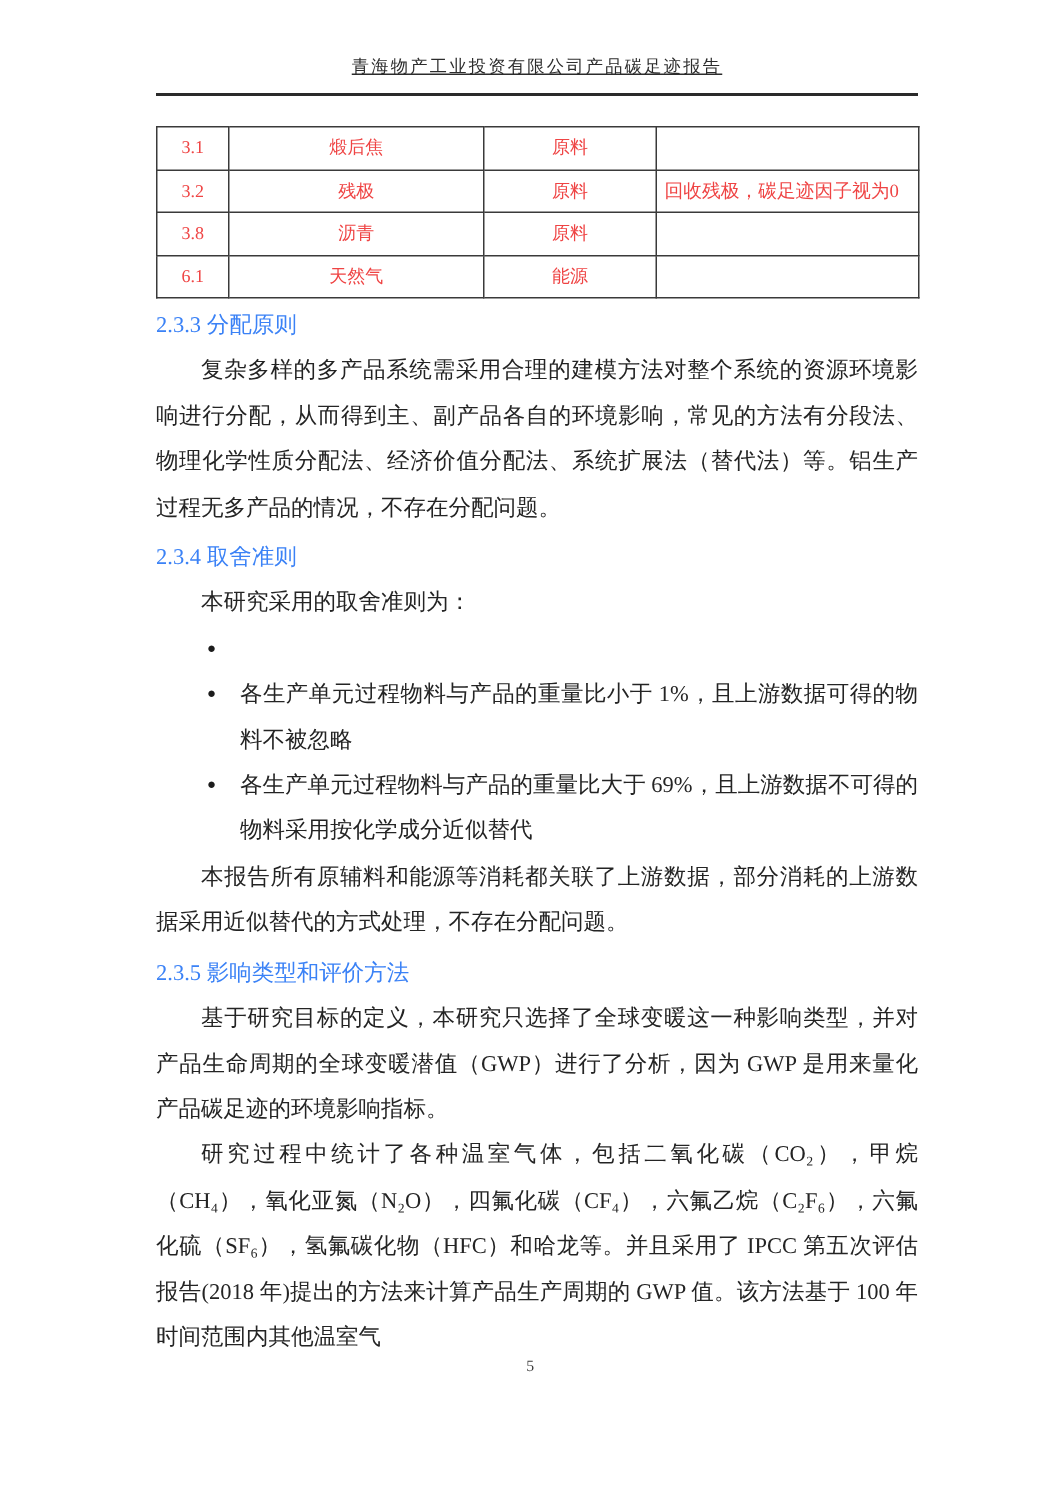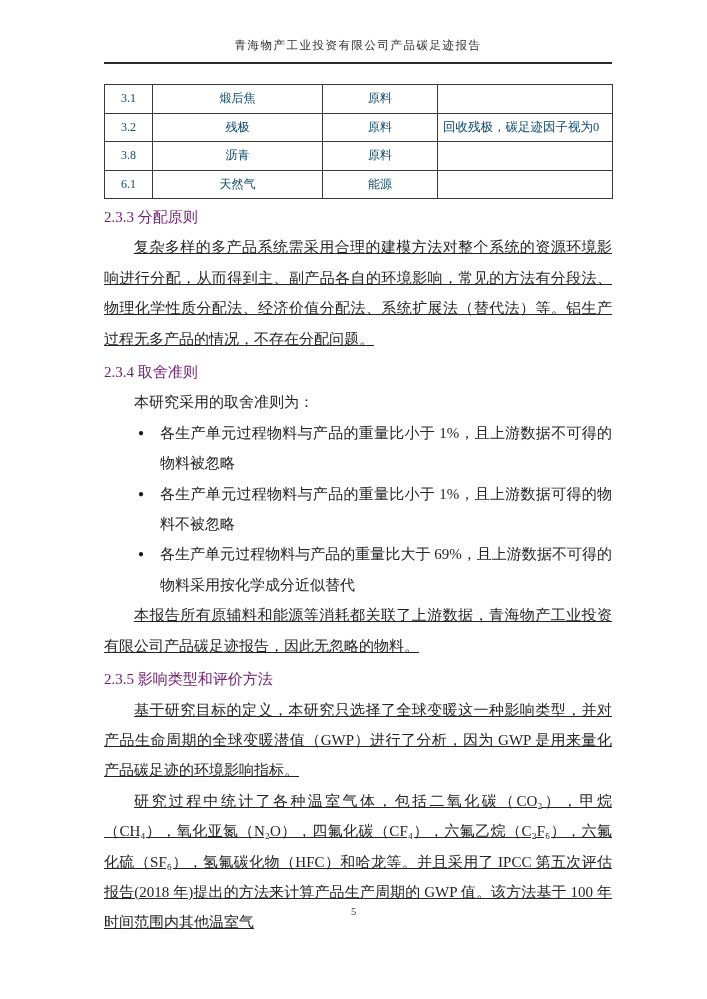--- a/index.html
+++ b/index.html
@@ -16,60 +16,60 @@
     width: 707px; height: 999px;
     box-sizing: border-box;
     padding: 36px 95px 0 104px;
   }
   .doc-title {
     text-align: center;
     font-size: 11.5px;
     letter-spacing: 1.5px;
     color: #2c2c2c;
     line-height: 18px;
+    text-decoration: underline;
   }
   .header-rule {
     margin-top: 8px;
     border-bottom: 2px solid #2a2a2a;
     height: 0;
   }
   table.mtable {
     width: 100%;
     border-collapse: collapse;
     table-layout: fixed;
     margin-top: 20px;
     font-size: 12px;
-    color: #0c4a6e;
+    color: #ef4444;
   }
   table.mtable td {
     border: 1px solid #3a3a3a;
     height: 27.5px;
     text-align: center;
     vertical-align: middle;
     padding: 0 2px;
     overflow: hidden;
     white-space: nowrap;
   }
   table.mtable td.note-cell {
     text-align: left;
     padding-left: 5px;
     font-size: 12.5px;
   }
   .body-text { font-size: 15px; line-height: 30.4px; color: #242424; }
   .sec-heading {
     font-size: 15px;
     line-height: 30.4px;
     margin-top: 3px;
-    color: #701a75;
+    color: #3b82f6;
   }
   .para {
     text-indent: 2em;
     text-align: justify;
     margin: 0;
-    text-decoration: underline;
   }
   .intro-line { text-indent: 2em; margin: 0; }
   .bullet-item {
     display: flex;
     align-items: flex-start;
     padding-left: 34px;
     margin: 0;
   }
   .bullet-dot {
     flex: 0 0 22px;
@@ -137,32 +137,31 @@
   <div class="body-text">
 
     <div class="sec-heading">2.3.3 分配原则</div>
     <p class="para">复杂多样的多产品系统需采用合理的建模方法对整个系统的资源环境影响进行分配，从而得到主、副产品各自的环境影响，常见的方法有分段法、物理化学性质分配法、经济价值分配法、系统扩展法（替代法）等。铝生产过程无多产品的情况，不存在分配问题。</p>
 
     <div class="sec-heading">2.3.4 取舍准则</div>
     <p class="intro-line">本研究采用的取舍准则为：</p>
 
     <div class="bullet-item">
       <span class="bullet-dot">●</span>
-      <span class="bullet-text">各生产单元过程物料与产品的重量比小于 1%，且上游数据不可得的物料被忽略</span>
     </div>
     <div class="bullet-item">
       <span class="bullet-dot">●</span>
       <span class="bullet-text">各生产单元过程物料与产品的重量比小于 1%，且上游数据可得的物料不被忽略</span>
     </div>
     <div class="bullet-item">
       <span class="bullet-dot">●</span>
       <span class="bullet-text">各生产单元过程物料与产品的重量比大于 69%，且上游数据不可得的物料采用按化学成分近似替代</span>
     </div>
 
-    <p class="para">本报告所有原辅料和能源等消耗都关联了上游数据，青海物产工业投资有限公司产品碳足迹报告，因此无忽略的物料。</p>
+    <p class="para">本报告所有原辅料和能源等消耗都关联了上游数据，部分消耗的上游数据采用近似替代的方式处理，不存在分配问题。</p>
 
     <div class="sec-heading">2.3.5 影响类型和评价方法</div>
     <p class="para">基于研究目标的定义，本研究只选择了全球变暖这一种影响类型，并对产品生命周期的全球变暖潜值（GWP）进行了分析，因为 GWP 是用来量化产品碳足迹的环境影响指标。</p>
     <p class="para">研究过程中统计了各种温室气体，包括二氧化碳（CO₂），甲烷（CH₄），氧化亚氮（N₂O），四氟化碳（CF₄），六氟乙烷（C₂F₆），六氟化硫（SF₆），氢氟碳化物（HFC）和哈龙等。并且采用了 IPCC 第五次评估报告(2018 年)提出的方法来计算产品生产周期的 GWP 值。该方法基于 100 年时间范围内其他温室气</p>
 
   </div>
 
   <div class="page-num">5</div>
 
 </div>

